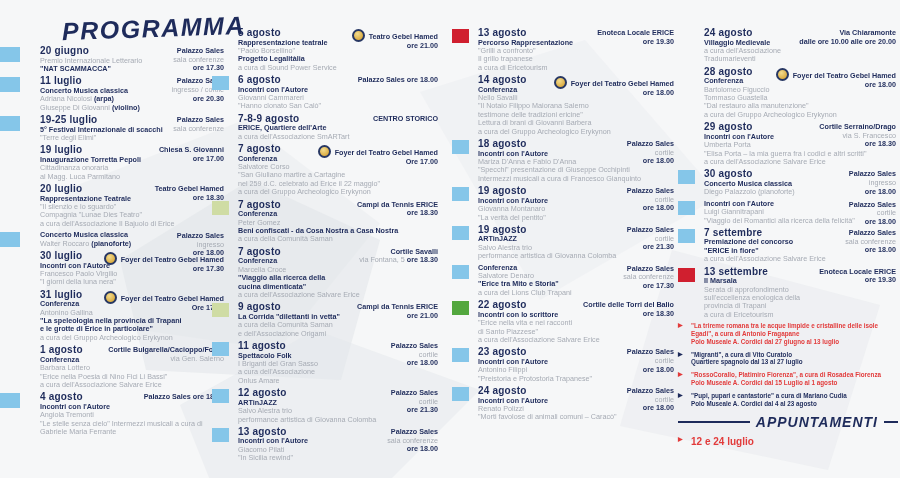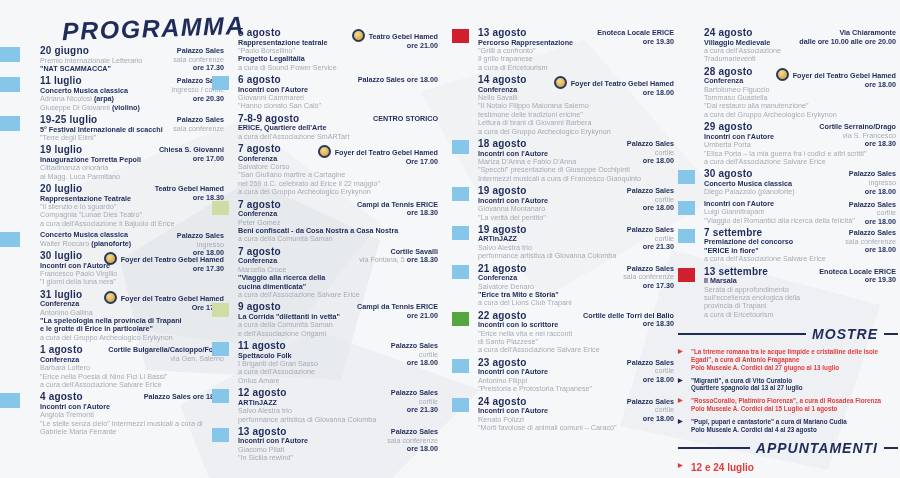--- a/index.html
+++ b/index.html
@@ -339,21 +339,20 @@
         <div class="ln"><span class="s-g">Salvo Alestra trio</span></div>
         <div class="ln"><span class="s-g">performance artistica di Giovanna Colomba</span></div>
         <div class="right">
           <div class="ln"><span class="s-b">Palazzo Sales</span></div>
           <div class="ln"><span class="s-g">cortile</span></div>
           <div class="ln"><span class="s-b">ore 21.30</span></div>
         </div>
       </div>
       <div class="event">
         <div class="marker m-blue"></div>
-        <div class="date">21 agosto</div>
         <div class="ln"><span class="s-b">Conferenza</span></div>
         <div class="ln"><span class="s-g">Salvatore Denaro</span></div>
         <div class="ln"><span class="s-b">"Erice tra Mito e Storia"</span></div>
         <div class="ln"><span class="s-g">a cura del Lions Club Trapani</span></div>
         <div class="right">
           <div class="ln"><span class="s-b">Palazzo Sales</span></div>
           <div class="ln"><span class="s-g">sala conferenze</span></div>
           <div class="ln"><span class="s-b">ore 17.30</span></div>
         </div>
       </div>
@@ -472,25 +471,20 @@
           <div class="ln"><span class="s-g">sull'eccellenza enologica della</span></div>
           <div class="ln"><span class="s-g">provincia di Trapani</span></div>
           <div class="ln"><span class="s-g">a cura di Ericetourism</span></div>
           <div class="right">
             <div class="ln"><span class="s-b">Enoteca Locale ERICE</span></div>
             <div class="ln"><span class="s-b">ore 19.30</span></div>
           </div>
         </div>
       </div>
 
-    <div class="sec-head">
-      <div class="l1"></div>
-      <span class="sec-title">MOSTRE</span>
-      <div class="l2"></div>
-    </div>
     <div id="mostre-items">
         <div class="mitem c-red">
           <span class="tri">▶</span>
           <div>"La trireme romana tra le acque limpide e cristalline delle isole</div>
           <div>Egadi", a cura di Antonio Fragapane</div>
           <div>Polo Museale A. Cordici  dal 27 giugno al 13 luglio</div>
         </div>
         <div class="mitem c-dark">
           <span class="tri">▶</span>
           <div>"Migranti", a cura di Vito Curatolo</div>

